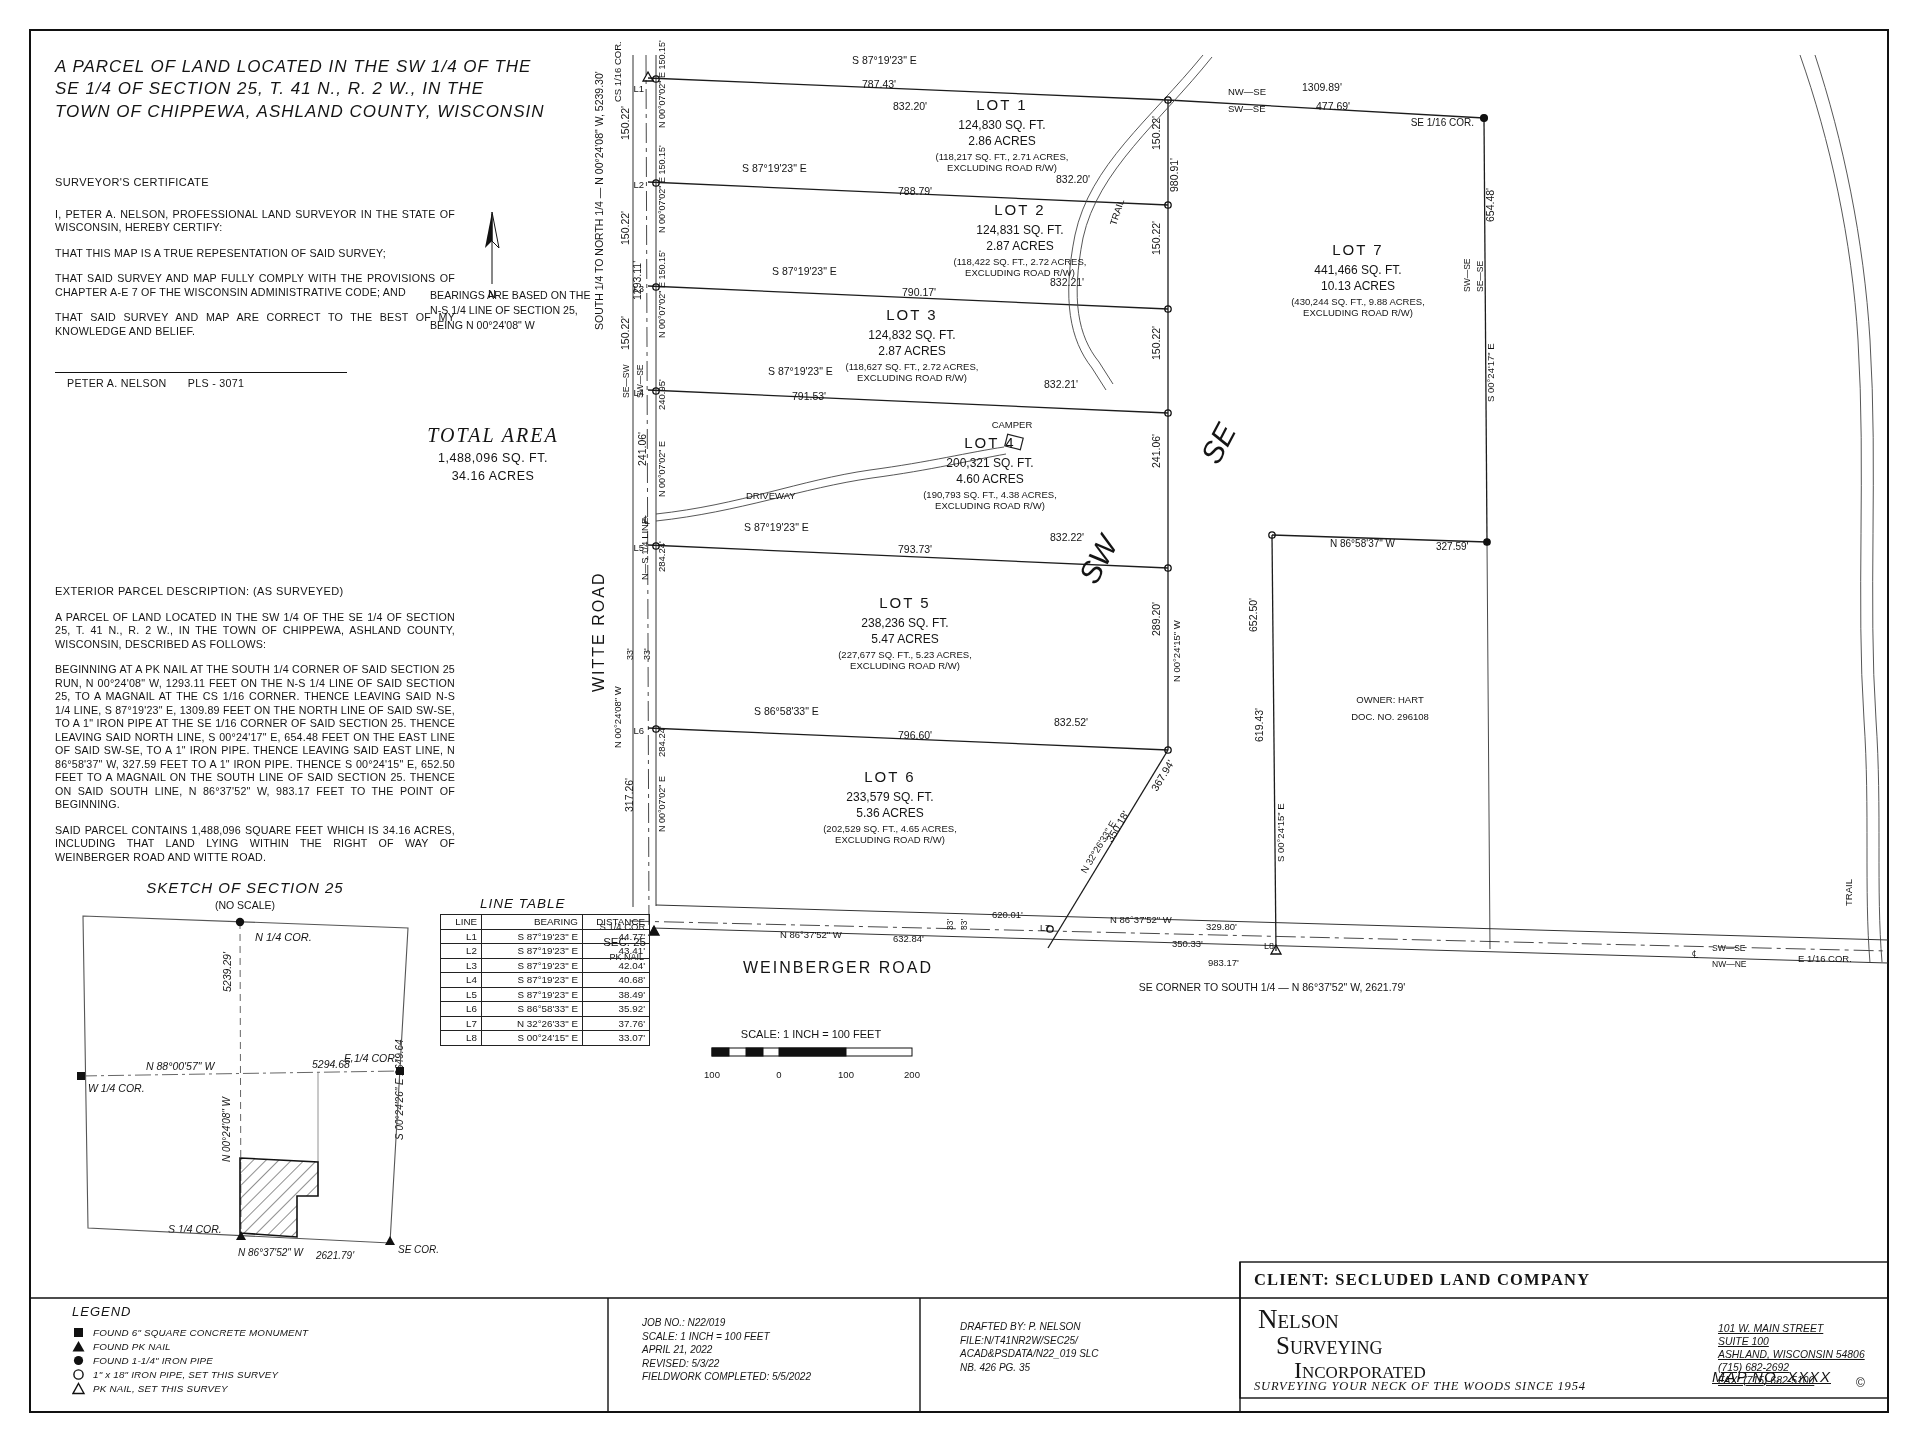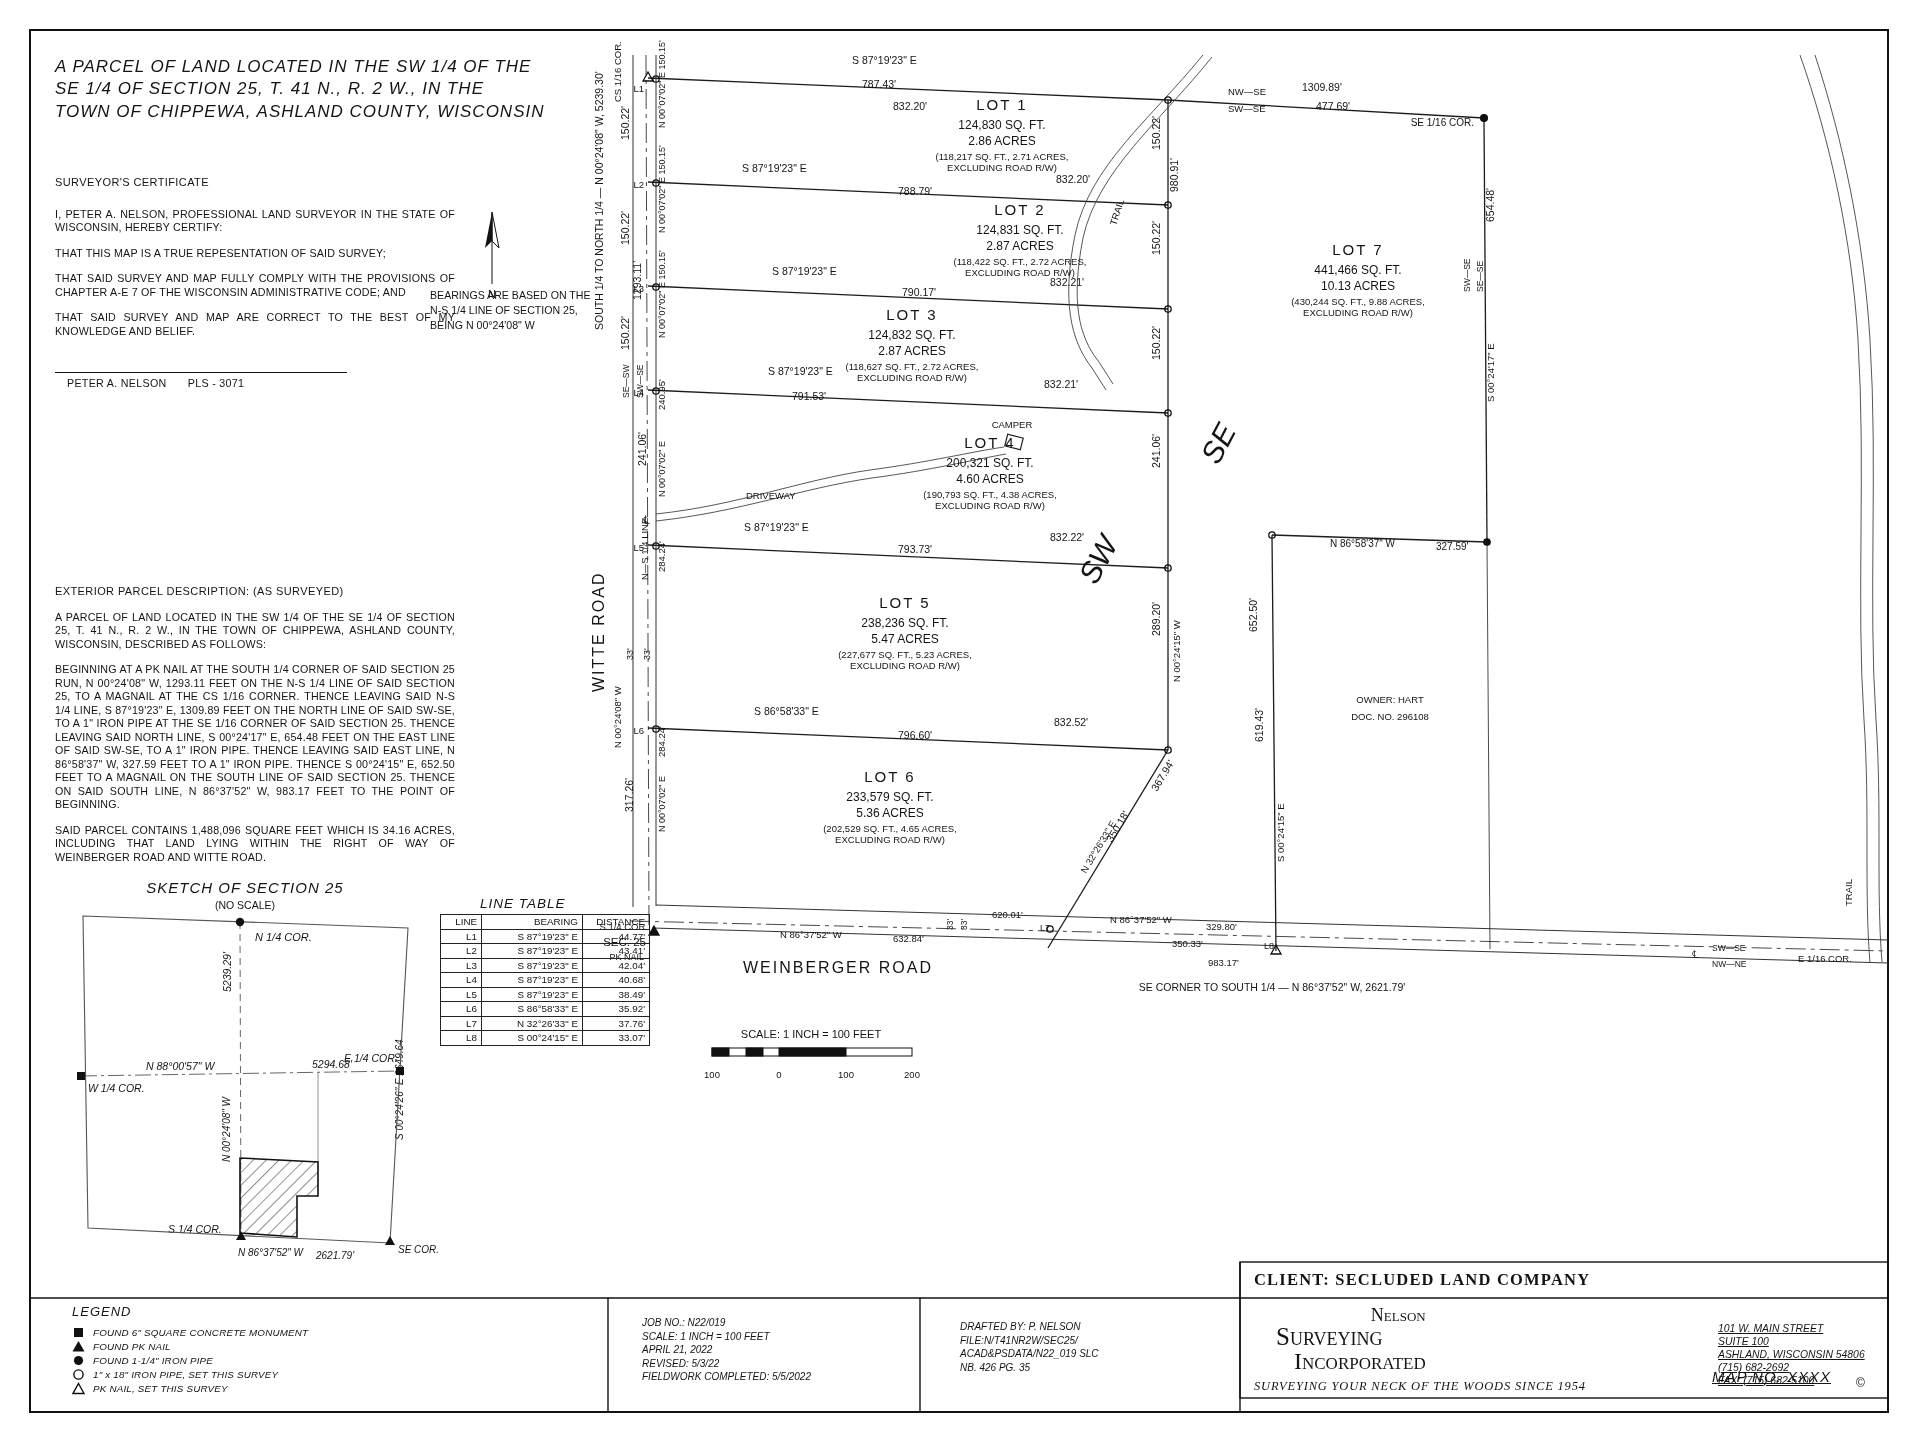--- a/index.html
+++ b/index.html
@@ -18,21 +18,21 @@
   .ta-line{font-size:12.5px;text-align:center;margin-top:4px;letter-spacing:.5px;}
   .lt-title{font-style:italic;font-size:13.5px;letter-spacing:1px;}
   table.lt{border-collapse:collapse;margin-top:3px;}
   table.lt th,table.lt td{border:1px solid #222;font-size:9.8px;font-weight:normal;
       padding:0 4px;height:13.5px;text-align:right;white-space:nowrap;}
   .leg-title{font-style:italic;font-size:13px;letter-spacing:1px;margin-bottom:6px;}
   .leg-row{display:flex;align-items:center;gap:7px;height:14px;font-style:italic;font-size:9.8px;letter-spacing:.2px;}
   .job-line,.draft-line{font-style:italic;font-size:10px;line-height:13.5px;white-space:nowrap;}
   .client-head{font-family:"Liberation Serif",serif;font-weight:bold;font-size:16.5px;letter-spacing:1.2px;white-space:nowrap;}
   .firm{font-family:"Liberation Serif",serif;font-variant:small-caps;line-height:1;}
-  .firm .f1{font-size:18px;text-align:right;}
+  .firm .f1{font-size:27px;}
   .firm .f2{font-size:25px;margin-left:18px;}
   .firm .f3{font-size:24px;margin-left:36px;}
   .tagline{font-family:"Liberation Serif",serif;font-style:italic;font-size:12.5px;letter-spacing:.8px;white-space:nowrap;}
   .addr{font-style:italic;font-size:10.4px;line-height:13px;white-space:nowrap;}
   .mapno{font-style:italic;font-size:15px;letter-spacing:1px;white-space:nowrap;text-decoration:underline;}
   .copy{font-size:12px;}
 </style>
 </head>
 <body>
 
@@ -342,20 +342,25 @@
       <span style="margin-left:18px;">PLS - 3071</span>
     </div>
   </div>
 
   <div class="blk note" style="left:430px;top:288px;">
     <div>BEARINGS ARE BASED ON THE</div>
     <div>N-S 1/4 LINE OF SECTION 25,</div>
     <div>BEING N 00°24'08" W</div>
   </div>
 
+  <div class="blk" style="left:398px;top:424px;width:190px;">
+    <div class="ta-head">TOTAL AREA</div>
+    <div class="ta-line">1,488,096 SQ. FT.</div>
+    <div class="ta-line">34.16 ACRES</div>
+  </div>
 
   <div class="blk" style="left:55px;top:585px;width:400px;">
     <div class="h-small" style="margin-bottom:14px;">EXTERIOR PARCEL DESCRIPTION: (AS SURVEYED)</div>
     <p class="par">A PARCEL OF LAND LOCATED IN THE SW 1/4 OF THE SE 1/4 OF SECTION 25, T. 41 N., R. 2 W., IN THE TOWN OF CHIPPEWA, ASHLAND COUNTY, WISCONSIN, DESCRIBED AS FOLLOWS:</p>
     <p class="par">BEGINNING AT A PK NAIL AT THE SOUTH 1/4 CORNER OF SAID SECTION 25 RUN, N 00°24'08" W, 1293.11 FEET ON THE N-S 1/4 LINE OF SAID SECTION 25, TO A MAGNAIL AT THE CS 1/16 CORNER.  THENCE LEAVING SAID N-S 1/4 LINE, S 87°19'23" E, 1309.89 FEET ON THE NORTH LINE OF SAID SW-SE, TO A 1" IRON PIPE AT THE SE 1/16 CORNER OF SAID SECTION 25.  THENCE LEAVING SAID NORTH LINE, S 00°24'17" E, 654.48 FEET ON THE EAST LINE OF SAID SW-SE, TO A 1" IRON PIPE.  THENCE LEAVING SAID EAST LINE, N 86°58'37" W, 327.59 FEET TO A 1" IRON PIPE.  THENCE S 00°24'15" E, 652.50 FEET TO A MAGNAIL ON THE SOUTH LINE OF SAID SECTION 25.  THENCE ON SAID SOUTH LINE, N 86°37'52" W, 983.17 FEET TO THE POINT OF BEGINNING.</p>
     <p class="par">SAID PARCEL CONTAINS 1,488,096 SQUARE FEET WHICH IS 34.16 ACRES, INCLUDING THAT LAND LYING WITHIN THE RIGHT OF WAY OF WEINBERGER ROAD AND WITTE ROAD.</p>
   </div>
 
   <div class="blk" style="left:440px;top:896px;">
     <div class="lt-title" style="margin-left:40px;">LINE TABLE</div>

